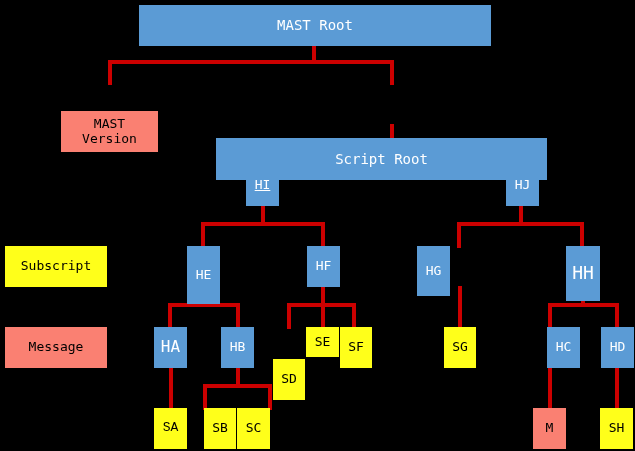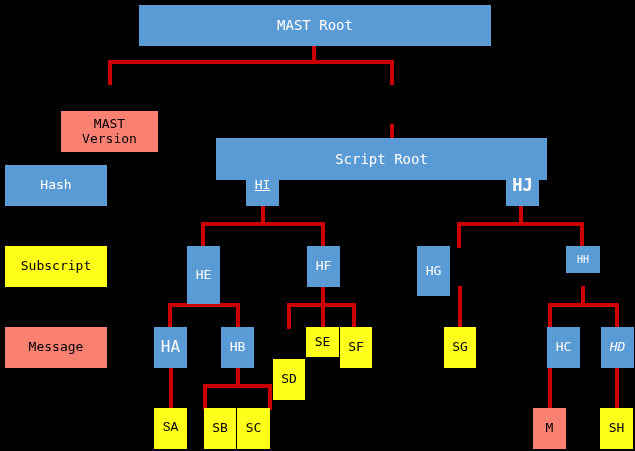--- a/index.html
+++ b/index.html
@@ -82,35 +82,34 @@
     <div class="edge" style="left: 236px; top: 367px; width: 4px; height: 20px; background: rgb(204, 0, 0);"></div>
     <div class="edge" style="left: 203px; top: 384px; width: 69px; height: 4px; background: rgb(204, 0, 0);"></div>
     <div class="edge" style="left: 203px; top: 384px; width: 4px; height: 26px; background: rgb(204, 0, 0);"></div>
     <div class="edge" style="left: 268px; top: 384px; width: 4px; height: 26px; background: rgb(204, 0, 0);"></div>
     <div class="edge" style="left: 548px; top: 367px; width: 4px; height: 43px; background: rgb(204, 0, 0);"></div>
     <div class="edge" style="left: 615px; top: 367px; width: 4px; height: 43px; background: rgb(204, 0, 0);"></div>
     <div class="node hash" style="left: 139px; top: 5px; width: 352px; height: 41px; font-size: 14px;">MAST Root</div>
     <div class="node message" style="left: 61px; top: 83px; width: 97px; height: 41px; font-size: 13px; margin-top: 28px;">MAST
 Version</div>
     <div class="node hash" style="left: 216px; top: 98px; width: 331px; height: 42px; font-size: 14px; margin-top: 40px;">Script Root</div>
-    <div class="node hash" style="left: 5px; top: 165px; width: 102px; height: 41px; font-size: 13px;">Hash</div>
     <div class="node subscript" style="left: 5px; top: 246px; width: 102px; height: 41px; font-size: 13px;">Subscript</div>
     <div class="node message" style="left: 5px; top: 327px; width: 102px; height: 41px; font-size: 13px;">Message</div>
     <div class="node hash" style="left: 246px; top: 165px; width: 33px; height: 41px; font-size: 13px; text-decoration: underline;">HI</div>
-    <div class="node hash" style="left: 506px; top: 165px; width: 33px; height: 41px; font-size: 17px; font-weight: bold;">HJ</div>
+    <div class="node hash" style="left: 506px; top: 165px; width: 33px; height: 41px; font-size: 13px;">HJ</div>
     <div class="node hash" style="left: 187px; top: 246px; width: 33px; height: 58px; font-size: 13px;">HE</div>
     <div class="node hash" style="left: 307px; top: 246px; width: 33px; height: 41px; font-size: 13px;">HF</div>
     <div class="node hash" style="left: 417px; top: 246px; width: 33px; height: 50px; font-size: 13px;">HG</div>
-    <div class="node hash" style="left: 566px; top: 246px; width: 34px; height: 27px; font-size: 10px;">HH</div>
+    <div class="node hash" style="left: 566px; top: 246px; width: 34px; height: 55px; font-size: 18px;">HH</div>
     <div class="node hash" style="left: 154px; top: 327px; width: 33px; height: 41px; font-size: 16px;">HA</div>
     <div class="node hash" style="left: 221px; top: 327px; width: 33px; height: 41px; font-size: 13px;">HB</div>
     <div class="node subscript" style="left: 273px; top: 327px; width: 32px; height: 41px; font-size: 13px; margin-top: 32px;">SD</div>
     <div class="node subscript" style="left: 306px; top: 327px; width: 33px; height: 30px; font-size: 13px;">SE</div>
     <div class="node subscript" style="left: 444px; top: 327px; width: 32px; height: 41px; font-size: 13px;">SG</div>
     <div class="node subscript" style="left: 340px; top: 327px; width: 32px; height: 41px; font-size: 13px;">SF</div>
     <div class="node hash" style="left: 506px; top: 327px; width: 33px; height: 41px; font-size: 13px; margin-left: 41px;">HC</div>
-    <div class="node hash" style="left: 601px; top: 327px; width: 33px; height: 41px; font-size: 13px; font-style: italic;">HD</div>
+    <div class="node hash" style="left: 601px; top: 327px; width: 33px; height: 41px; font-size: 13px;">HD</div>
     <div class="node subscript" style="left: 154px; top: 408px; width: 33px; height: 41px; font-size: 13px; font-family: Liberation Mono, monospace;">SA</div>
     <div class="node subscript" style="left: 237px; top: 408px; width: 33px; height: 41px; font-size: 13px;">SC</div>
     <div class="node subscript" style="left: 204px; top: 408px; width: 32px; height: 41px; font-size: 13px;">SB</div>
     <div class="node message" style="left: 533px; top: 408px; width: 33px; height: 41px; font-size: 13px;">M</div>
     <div class="node subscript" style="left: 600px; top: 408px; width: 33px; height: 41px; font-size: 13px;">SH</div>
   </div>
 
 </body></html>

